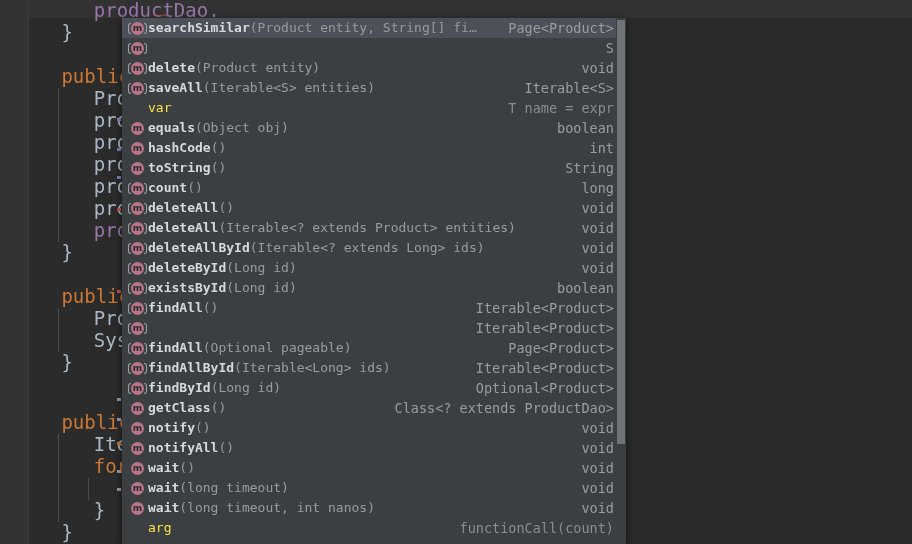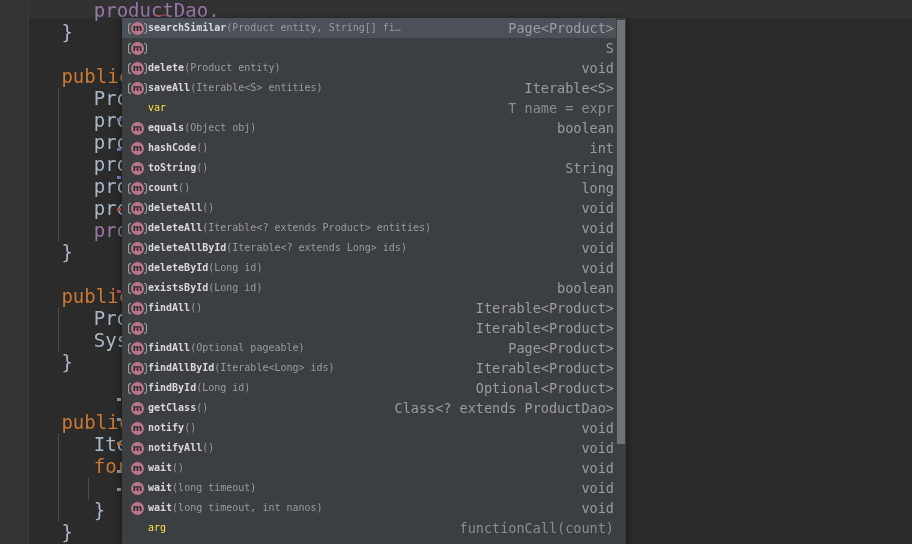--- a/index.html
+++ b/index.html
@@ -149,21 +149,21 @@
     border-radius: 3px 0 0 3px;
   }
   .icon-wrap.brackets .brk-r {
     left: 16px;
     border-left: none;
     border-radius: 0 3px 3px 0;
   }
   .row .label {
     display: inline-block;
     vertical-align: top;
-    font-size: 10px;
+    font-size: 13px;
     font-family: "DejaVu Sans Mono", "Liberation Mono", monospace;
   }
   .label .name { color: #d7d9da; font-weight: bold; }
   .label .args { color: #999c9e; }
   .row .rtype {
     position: absolute;
     right: 12px;
     top: 0;
     font-size: 13.5px;
     color: #9a9da0;

